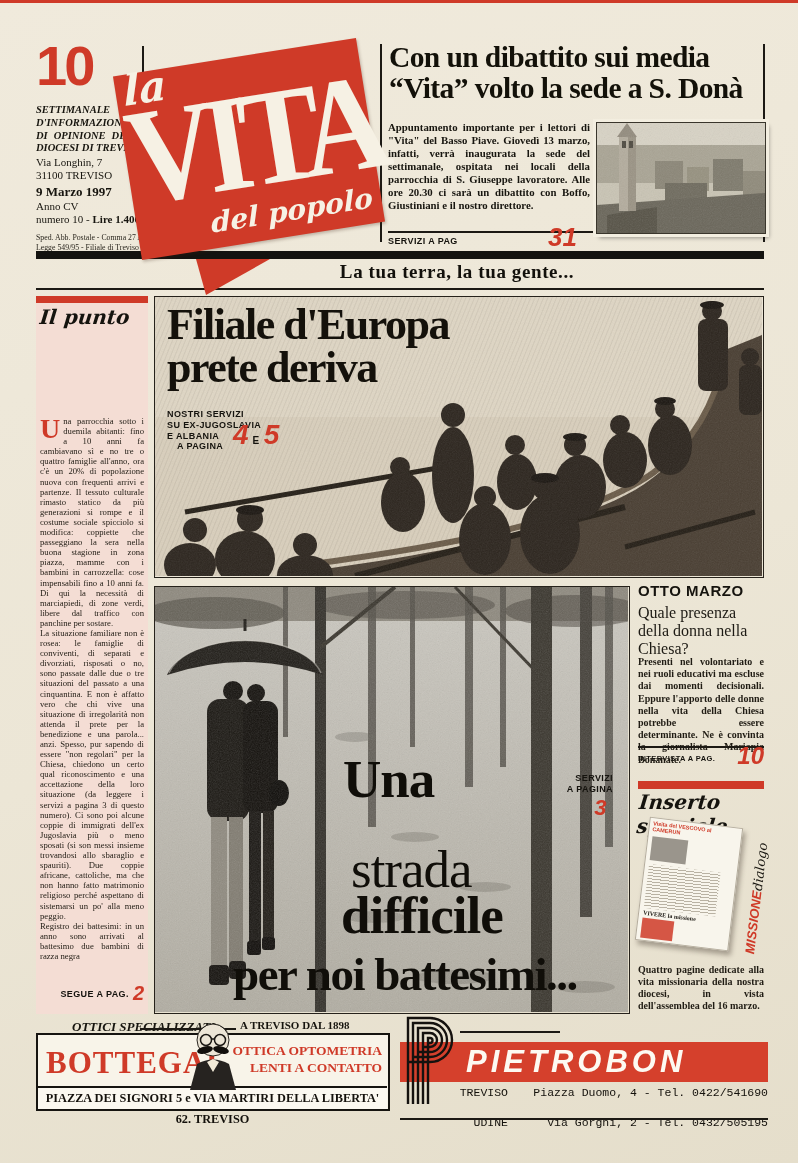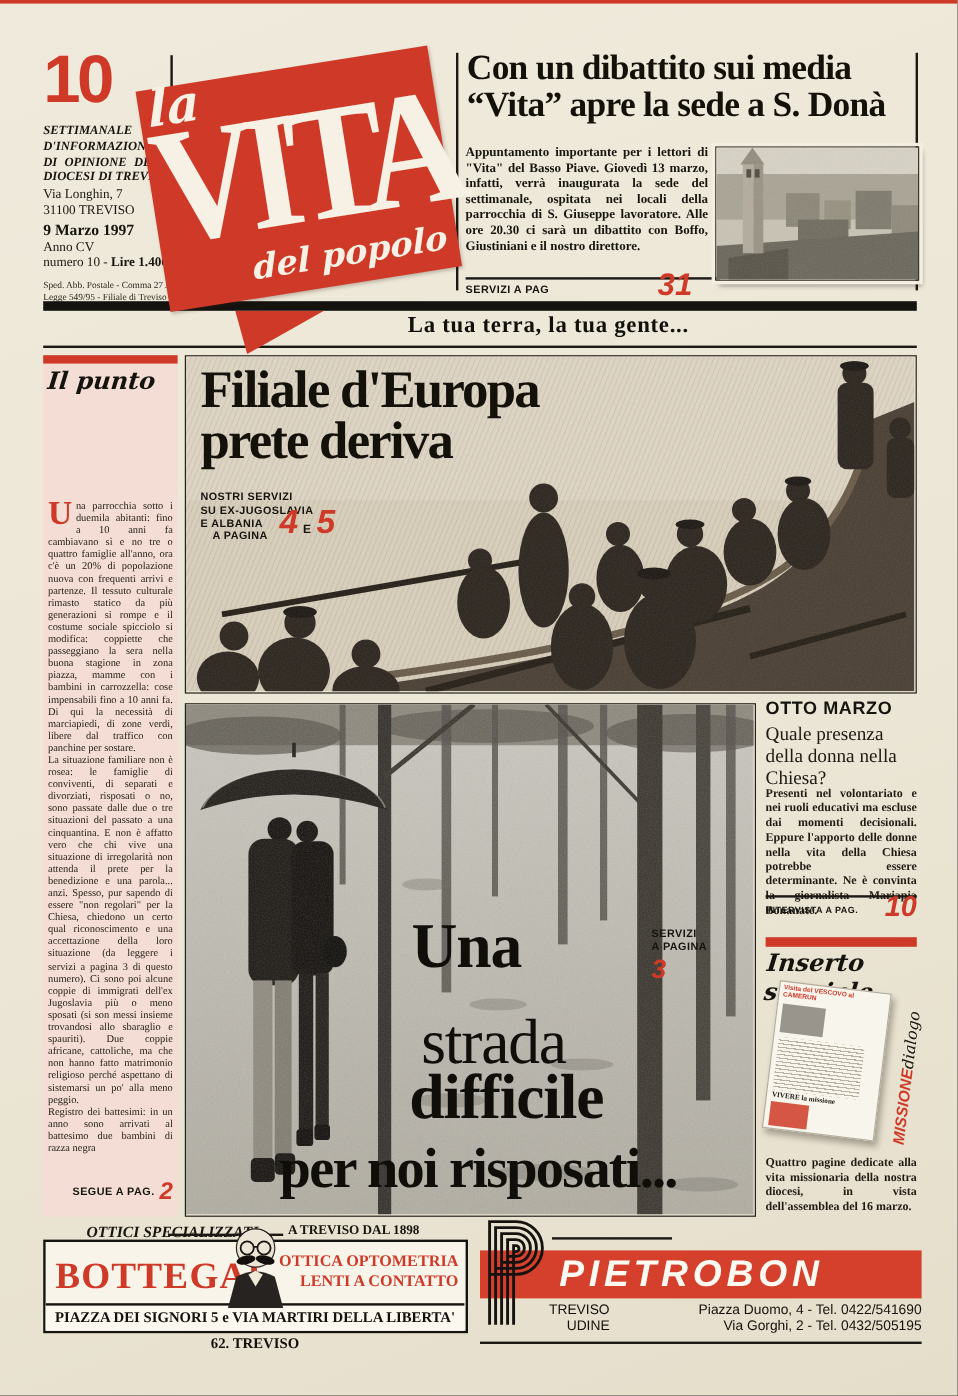--- a/index.html
+++ b/index.html
@@ -51,21 +51,21 @@
   </div>
 
   <svg class="abs" style="left:196px;top:259px;z-index:4" width="74" height="36" viewBox="0 0 74 36">
     <polygon points="0,0 74,0 10,36" fill="#cf3a28"></polygon>
   </svg>
 
   <div class="abs rule" style="left:380px;top:44px;width:1.5px;height:198px"></div>
   <div class="abs rule" style="left:763px;top:44px;width:1.5px;height:198px"></div>
   <div class="abs" style="left:389px;top:42px;width:374px;font-size:29.5px;font-weight:700;line-height:1.05;letter-spacing:-0.6px;color:#131109">
     <div>Con un dibattito sui media</div>
-    <div>“Vita” apre la sede a S. Donà</div>
+    <div>“Vita” volto la sede a S. Donà</div>
   </div>
   <div class="abs just" lang="it" style="left:388px;top:121px;width:202px;font-size:10.8px;font-weight:700;line-height:1.2">Appuntamento importante per i lettori di "Vita" del Basso Piave. Giovedì 13 marzo, infatti, verrà inaugurata la sede del settimanale, ospitata nei locali della parrocchia di S. Giuseppe lavoratore. Alle ore 20.30 ci sarà un dibattito con Boffo, Giustiniani e il nostro direttore.</div>
   <div class="abs rule" style="left:388px;top:231px;width:212px;height:2px"></div>
   <span class="abs kick" style="left:388px;top:236px;font-size:9px">SERVIZI A PAG</span>
   <span class="abs pgnum" style="left:548px;top:222px;font-size:26px">31</span>
 
   <div class="abs" style="left:596px;top:122px;width:170px;height:112px;border:1px solid #3a362c;box-shadow:0 0 0 3px #f3eee0,3px 4px 4px rgba(0,0,0,.35)">
     <svg width="168" height="110" viewBox="0 0 168 110">
       <defs>
         <filter id="nz">
@@ -226,29 +226,29 @@
       <g fill="#6e6a60" opacity="0.35">
         <ellipse cx="220" cy="330" rx="30" ry="6"></ellipse>
           <ellipse cx="300" cy="390" rx="40" ry="7"></ellipse>
         <ellipse cx="260" cy="250" rx="24" ry="5"></ellipse>
           <ellipse cx="430" cy="400" rx="30" ry="6"></ellipse>
         <ellipse cx="200" cy="150" rx="20" ry="5"></ellipse>
           <ellipse cx="330" cy="300" rx="26" ry="5"></ellipse>
       </g>
       <rect width="473" height="425" filter="url(#nz)" opacity="0.2"></rect>
     </svg>
-    <div class="abs kick" style="left:388px;top:186px;width:70px;font-size:9px;line-height:1.2">
+    <div class="abs kick" style="left:388px;top:186px;width:70px;text-align:right;font-size:9px;line-height:1.2">
       <div>SERVIZI</div>
       <div>A PAGINA</div>
       <div class="pgnum" style="font-size:22px;padding-right:6px">3</div>
     </div>
-    <div class="abs" style="left:188px;top:176px;font-size:53px;font-weight:700;line-height:1;letter-spacing:-1px;color:#100e09">Una</div>
+    <div class="abs" style="left:188px;top:166px;font-size:53px;font-weight:700;line-height:1;letter-spacing:-1px;color:#100e09">Una</div>
     <div class="abs" style="left:196px;top:256px;font-size:53px;font-weight:400;line-height:1;letter-spacing:-1px;color:#100e09">strada</div>
     <div class="abs" style="left:186px;top:302px;font-size:53px;font-weight:700;line-height:1;letter-spacing:-1px;color:#100e09">difficile</div>
-    <div class="abs" style="left:78px;top:364px;font-size:47px;font-weight:700;line-height:1;letter-spacing:-1.5px;white-space:nowrap;color:#100e09">per noi risposati...</div>
+    <div class="abs" style="left:78px;top:364px;font-size:47px;font-weight:700;line-height:1;letter-spacing:-1.5px;white-space:nowrap;color:#100e09">per noi battesimi...</div>
   </div>
 
   <div class="abs" style="left:638px;top:582px;width:126px;height:440px">
     <div class="kick abs" style="left:0;top:0;font-size:15px;letter-spacing:.5px">OTTO MARZO</div>
     <div class="abs" style="left:0;top:22px;width:120px;font-size:16px;line-height:1.12;color:#1d1a14">Quale presenza della donna nella Chiesa?</div>
     <div class="abs just" lang="it" style="left:0;top:74px;width:126px;font-size:10px;font-weight:700;line-height:1.22;color:#201c14">Presenti nel volontariato e nei ruoli educativi ma escluse dai momenti decisionali. Eppure l'apporto delle donne nella vita della Chiesa potrebbe essere determinante. Ne è convinta la giornalista Mariapia Bonanate.</div>
     <div class="abs rule" style="left:0;top:164px;width:126px;height:2px"></div>
     <span class="abs kick" style="left:0;top:172px;font-size:7.5px">INTERVISTA A PAG.</span>
     <span class="abs pgnum" style="right:0;top:160px;font-size:24px">10</span>
     <div class="abs" style="left:0;top:199px;width:126px;height:8px;background:#cf3a28"></div>
@@ -301,21 +301,21 @@
 
     <svg class="abs" style="left:2px;top:2px;z-index:6" width="58" height="92" viewBox="0 0 58 92">
       <g fill="none" stroke="#15120f" stroke-width="2.4">
         <path d="M6,90 L6,4 H28 A22,22 0 0 1 28,48 H6"></path>
         <path d="M11,90 L11,9 H28 A17,17 0 0 1 28,43 H11"></path>
         <path d="M16,90 L16,14 H28 A12,12 0 0 1 28,38 H16"></path>
         <path d="M21,90 L21,19 H28 A7,7 0 0 1 28,33 H21"></path>
         <path d="M26,90 L26,24 H28 A2.5,2.5 0 0 1 28,29 H26"></path>
       </g>
     </svg>
-    <div class="abs" style="right:0;top:74px;display:grid;grid-template-columns:70px 250px;row-gap:1px;font-family:Liberation Sans, sans-serif;font-size:11.5px;color:#14110c">
+    <div class="abs" style="right:0;top:74px;display:grid;grid-template-columns:70px 250px;row-gap:17px;font-family:Liberation Mono, monospace;font-size:11.5px;color:#14110c">
       <span style="text-align:right;padding-right:10px">TREVISO</span>
       <span style="text-align:right">Piazza Duomo, 4 - Tel. 0422/541690</span>
       <span style="text-align:right;padding-right:10px">UDINE</span>
       <span style="text-align:right">Via Gorghi, 2 - Tel. 0432/505195</span>
     </div>
     <div class="abs rule" style="left:0;top:106px;width:368px;height:2px"></div>
   </div>
 
 </div>
 

